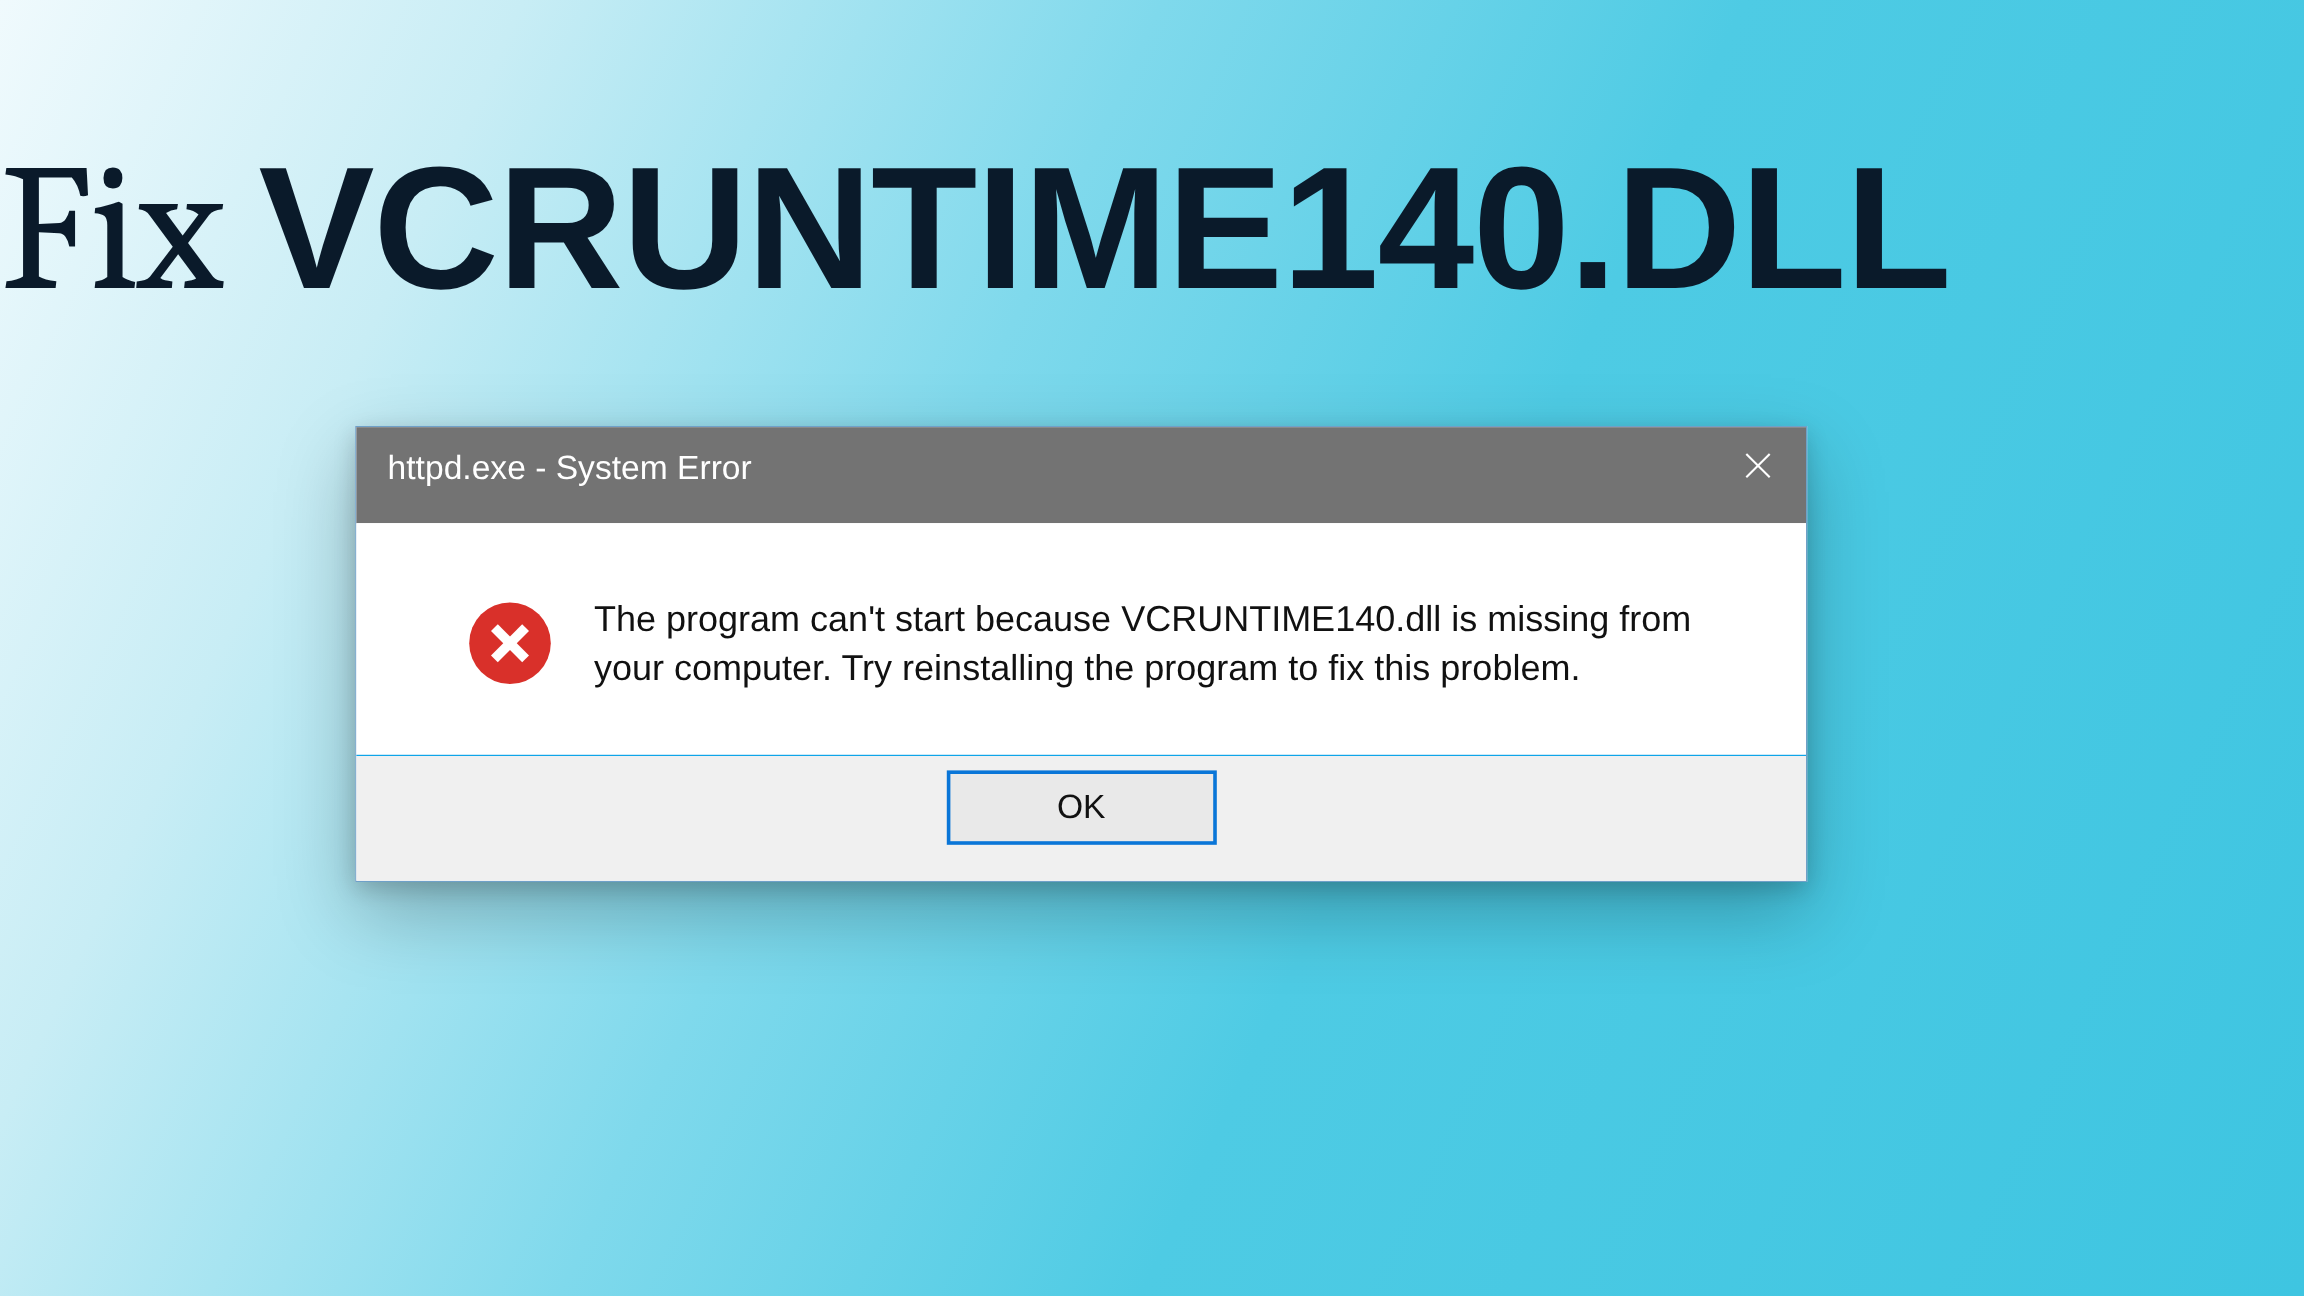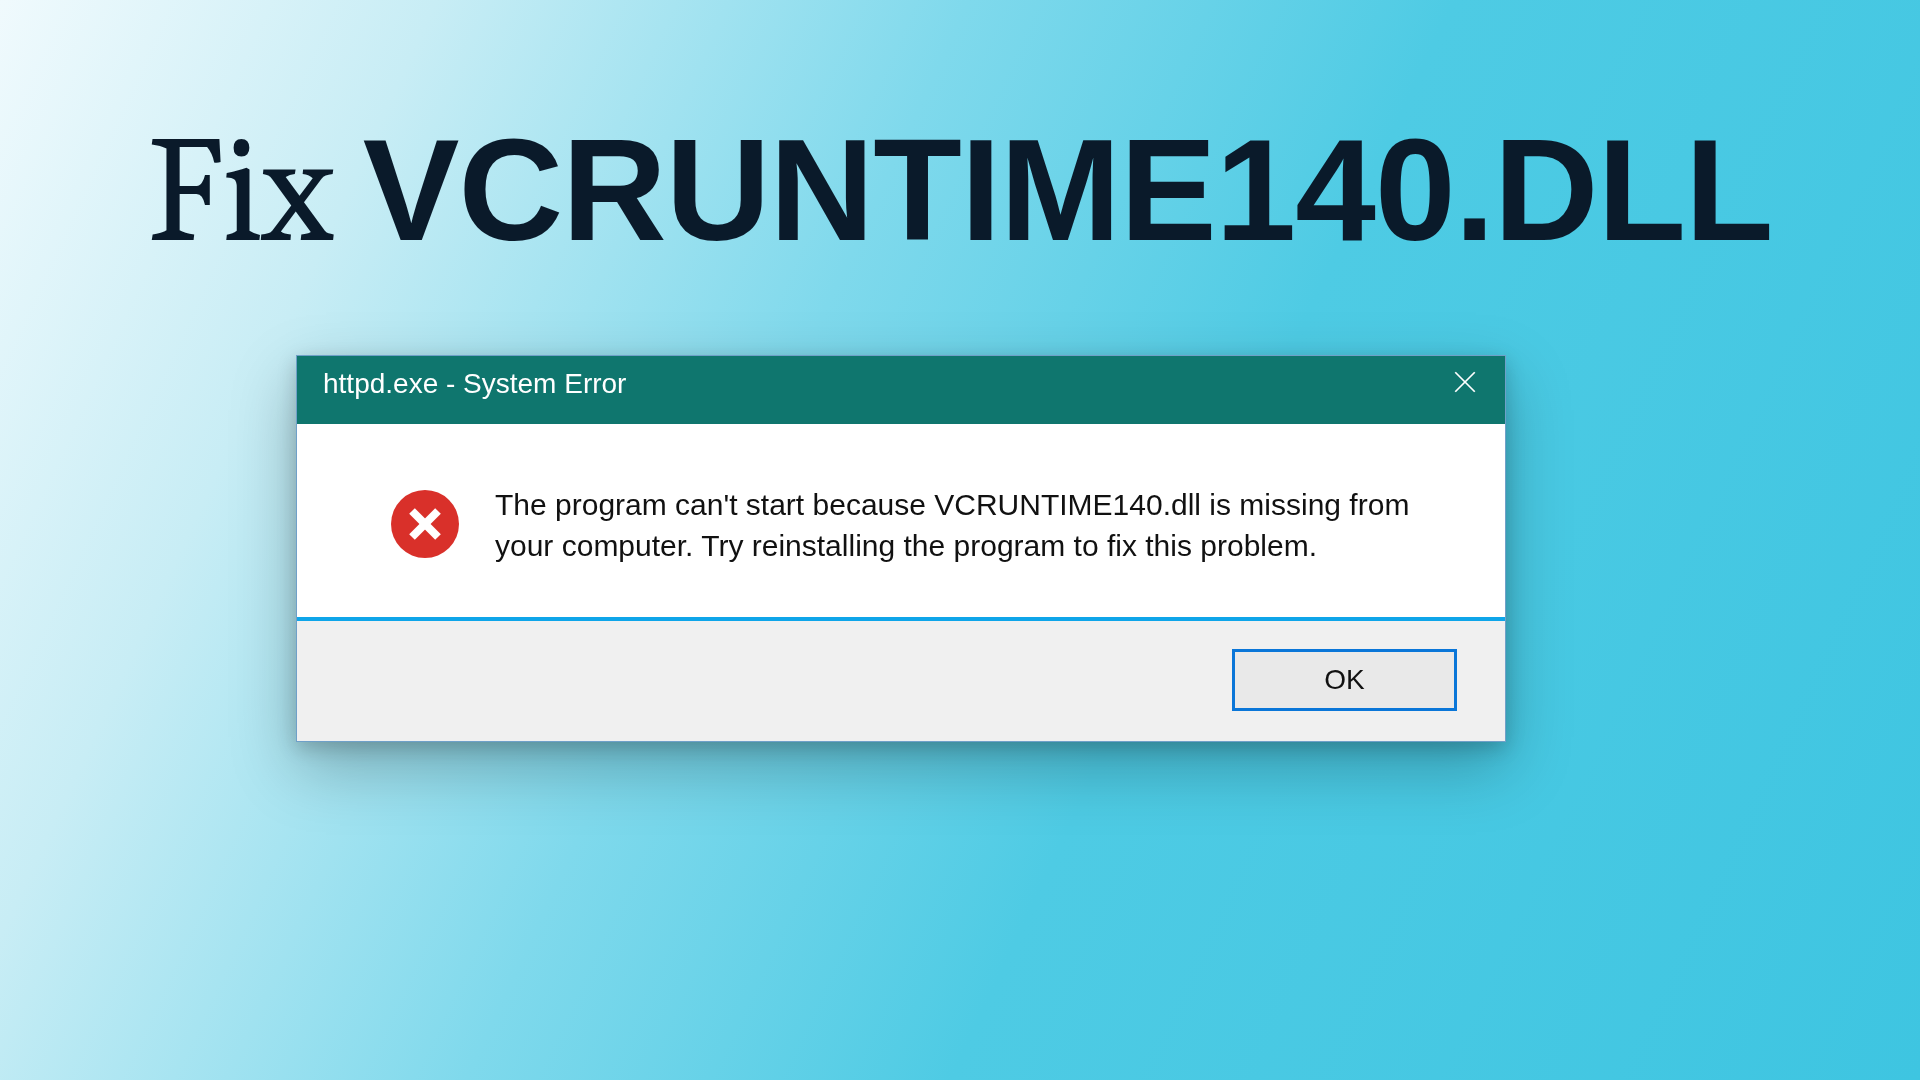--- a/index.html
+++ b/index.html
@@ -13,21 +13,20 @@
       overflow: hidden;
       font-family: "Segoe UI", Tahoma, sans-serif;
       background: linear-gradient(115deg, #f0fafd 0%, #c8edf5 18%, #7fd9ec 40%, #4ecbe4 60%, #3ec5e1 100%);
       position: relative;
     }
     .heading {
       position: absolute;
       top: 105px;
       left: 0;
       width: 100%;
-      text-align: center;
       color: #0a1a2a;
       white-space: nowrap;
     }
     .heading .fix {
       font-family: Cambria, Georgia, "Times New Roman", serif;
       font-weight: 400;
       font-size: 150px;
       letter-spacing: -2px;
     }
     .heading .bold {
@@ -39,22 +38,22 @@
     .dialog {
       position: absolute;
       top: 355px;
       left: 296px;
       width: 1210px;
       background: #ffffff;
       border: 1px solid #6fa0c8;
       box-shadow: 0 25px 60px rgba(0,0,0,0.25), 0 6px 18px rgba(0,0,0,0.18);
     }
     .titlebar {
-      height: 68px;
-      background: #0f766e;
+      height: 80px;
+      background: #737373;
       display: flex;
       align-items: center;
       justify-content: space-between;
       padding: 0 0 12px 26px;
     }
     .titlebar-text {
       color: #ffffff;
       font-size: 28px;
       font-weight: 400;
     }
@@ -90,24 +89,24 @@
     }
     .message {
       color: #111111;
       font-size: 30px;
       line-height: 1.38;
       font-weight: 400;
       padding-top: 2px;
     }
     .button-row {
       background: #f0f0f0;
-      padding: 28px 48px 30px 48px;
+      padding: 12px 48px 30px 48px;
       display: flex;
-      justify-content: flex-end;
-      border-top: 4px solid #0ea5e9;
+      justify-content: center;
+      border-top: 1px solid #0ea5e9;
     }
     .ok-button {
       width: 225px;
       height: 62px;
       background: #e9e9e9;
       border: 3px solid #0a76d8;
       color: #111111;
       font-size: 28px;
       font-family: inherit;
       cursor: pointer;

